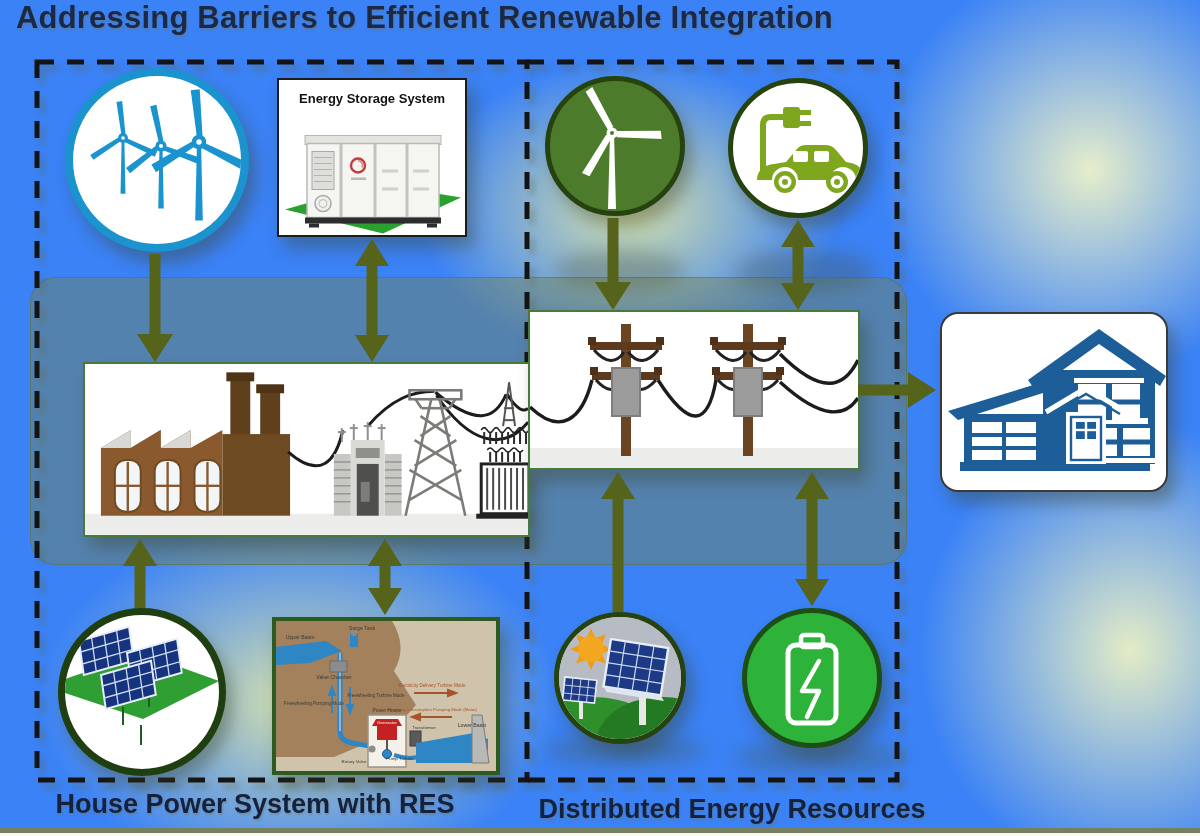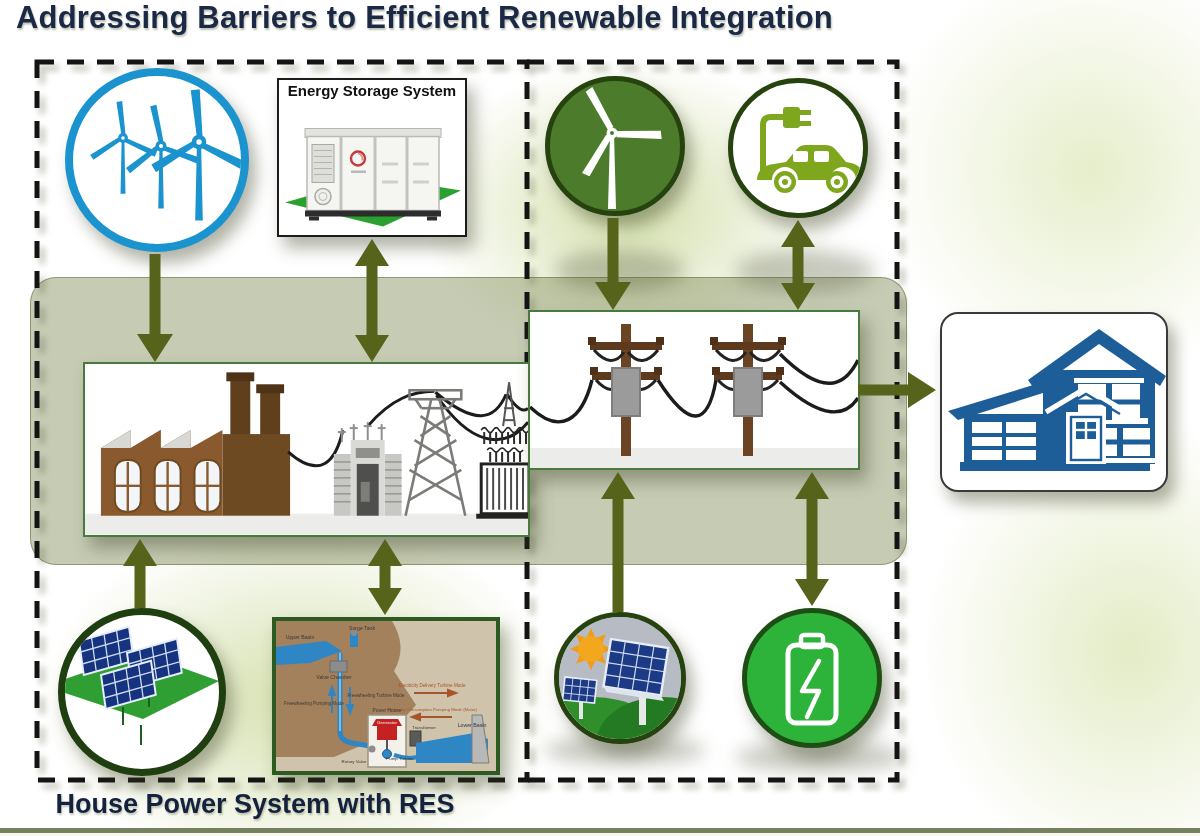--- a/index.html
+++ b/index.html
@@ -1,18 +1,18 @@
 <!DOCTYPE html>
 <html><head>
 <meta charset="utf-8">
 <style>
   html,body{margin:0;padding:0;background:#9aa57c;}
   .stage{
     position:relative;width:1200px;height:836px;overflow:hidden;
-    background:#ffffff;
+    background:#3b82f6;
     font-family:"Liberation Sans", sans-serif;
   }
   .blob{position:absolute;border-radius:50%;pointer-events:none;}
   .b1{left:880px;top:-40px;width:420px;height:420px;background:radial-gradient(closest-side,#e6eecb,rgba(230,238,203,0));}
   .b2{left:920px;top:420px;width:420px;height:460px;background:radial-gradient(closest-side,#e3ecc6,rgba(227,236,198,0));}
   .b3{left:420px;top:60px;width:420px;height:300px;background:radial-gradient(closest-side,#d3dfab,rgba(211,223,171,0));}
   .b4{left:40px;top:520px;width:520px;height:360px;background:radial-gradient(closest-side,#d5e0ae,rgba(213,224,174,0));}
 
   .band{
     position:absolute;left:30px;top:277px;width:875px;height:286px;
@@ -25,21 +25,21 @@
 
   svg.overlay{position:absolute;left:0;top:0;z-index:3;pointer-events:none;}
   svg.arrows{position:absolute;left:0;top:0;z-index:6;pointer-events:none;}
 
   .node{position:absolute;box-sizing:border-box;z-index:5;}
   .shadowed{box-shadow:7px 11px 16px rgba(60,66,34,0.40);}
 
   .circle{border-radius:50%;overflow:hidden;}
   .wind-bulk{left:65px;top:68px;width:184px;height:184px;background:#fff;border:8px solid #1a93cf;}
   .storage{left:277px;top:78px;width:190px;height:159px;background:#fff;border:2.5px solid #1c1c1c;}
-  .storage-title{font-size:15px;font-weight:bold;color:#111;text-align:center;padding-top:3px;line-height:1.05;}
+  .storage-title{font-size:13px;font-weight:bold;color:#111;text-align:center;padding-top:12px;line-height:1.05;}
   .grid-trans{left:83px;top:362px;width:447px;height:175px;background:#fff;border:2px solid #477a3c;}
   .grid-dist{left:528px;top:310px;width:332px;height:160px;background:#fff;border:2px solid #477a3c;}
   .house{left:940px;top:312px;width:228px;height:180px;background:#fff;border:2px solid #3a3a3a;border-radius:18px;}
   .wind-der{left:545px;top:76px;width:140px;height:140px;background:#4c7c2b;border:5px solid #26430f;}
   .ev{left:728px;top:78px;width:140px;height:140px;background:#fff;border:5px solid #26430f;}
   .solar-bulk{left:58px;top:608px;width:168px;height:168px;background:#fff;border:7px solid #1f3f10;}
   .hydro{left:272px;top:617px;width:228px;height:158px;background:#cfc3ab;border:4px solid #2c5a20;}
   .solar-der{left:554px;top:612px;width:132px;height:132px;background:#b7bcc4;border:5px solid #26430f;}
   .battery{left:742px;top:608px;width:140px;height:140px;background:#2eb33a;border:5px solid #1d4e14;}
   .node svg{display:block;width:100%;height:100%;}
@@ -584,16 +584,17 @@
       <polygon points="385,539 402,566 390.5,566 390.5,588 402,588 385,615 368,588 379.5,588 379.5,566 368,566"></polygon>
       <polygon points="607.5,218 618.5,218 618.5,282 631,282 613,310 595,282 607.5,282"></polygon>
       <polygon points="798,220 815,247 803.5,247 803.5,283 815,283 798,310 781,283 792.5,283 792.5,247 781,247"></polygon>
       <polygon points="618,472 635,499 623.5,499 623.5,612 612.5,612 612.5,499 601,499"></polygon>
       <polygon points="812,472 829,499 817.5,499 817.5,579 829,579 812,606 795,579 806.5,579 806.5,499 795,499"></polygon>
       <polygon points="858,384.5 908,384.5 908,372 936,390 908,408 908,395.5 858,395.5"></polygon>
     </g>
   </svg>
 
   <div class="seclabel label-bulk">House Power System with RES</div>
+  <div class="seclabel label-der">Distributed Energy Resources</div>
 
   <div class="bottom-bar"></div>
   <div class="bottom-white"></div>
 </div>
 
 </body></html>

